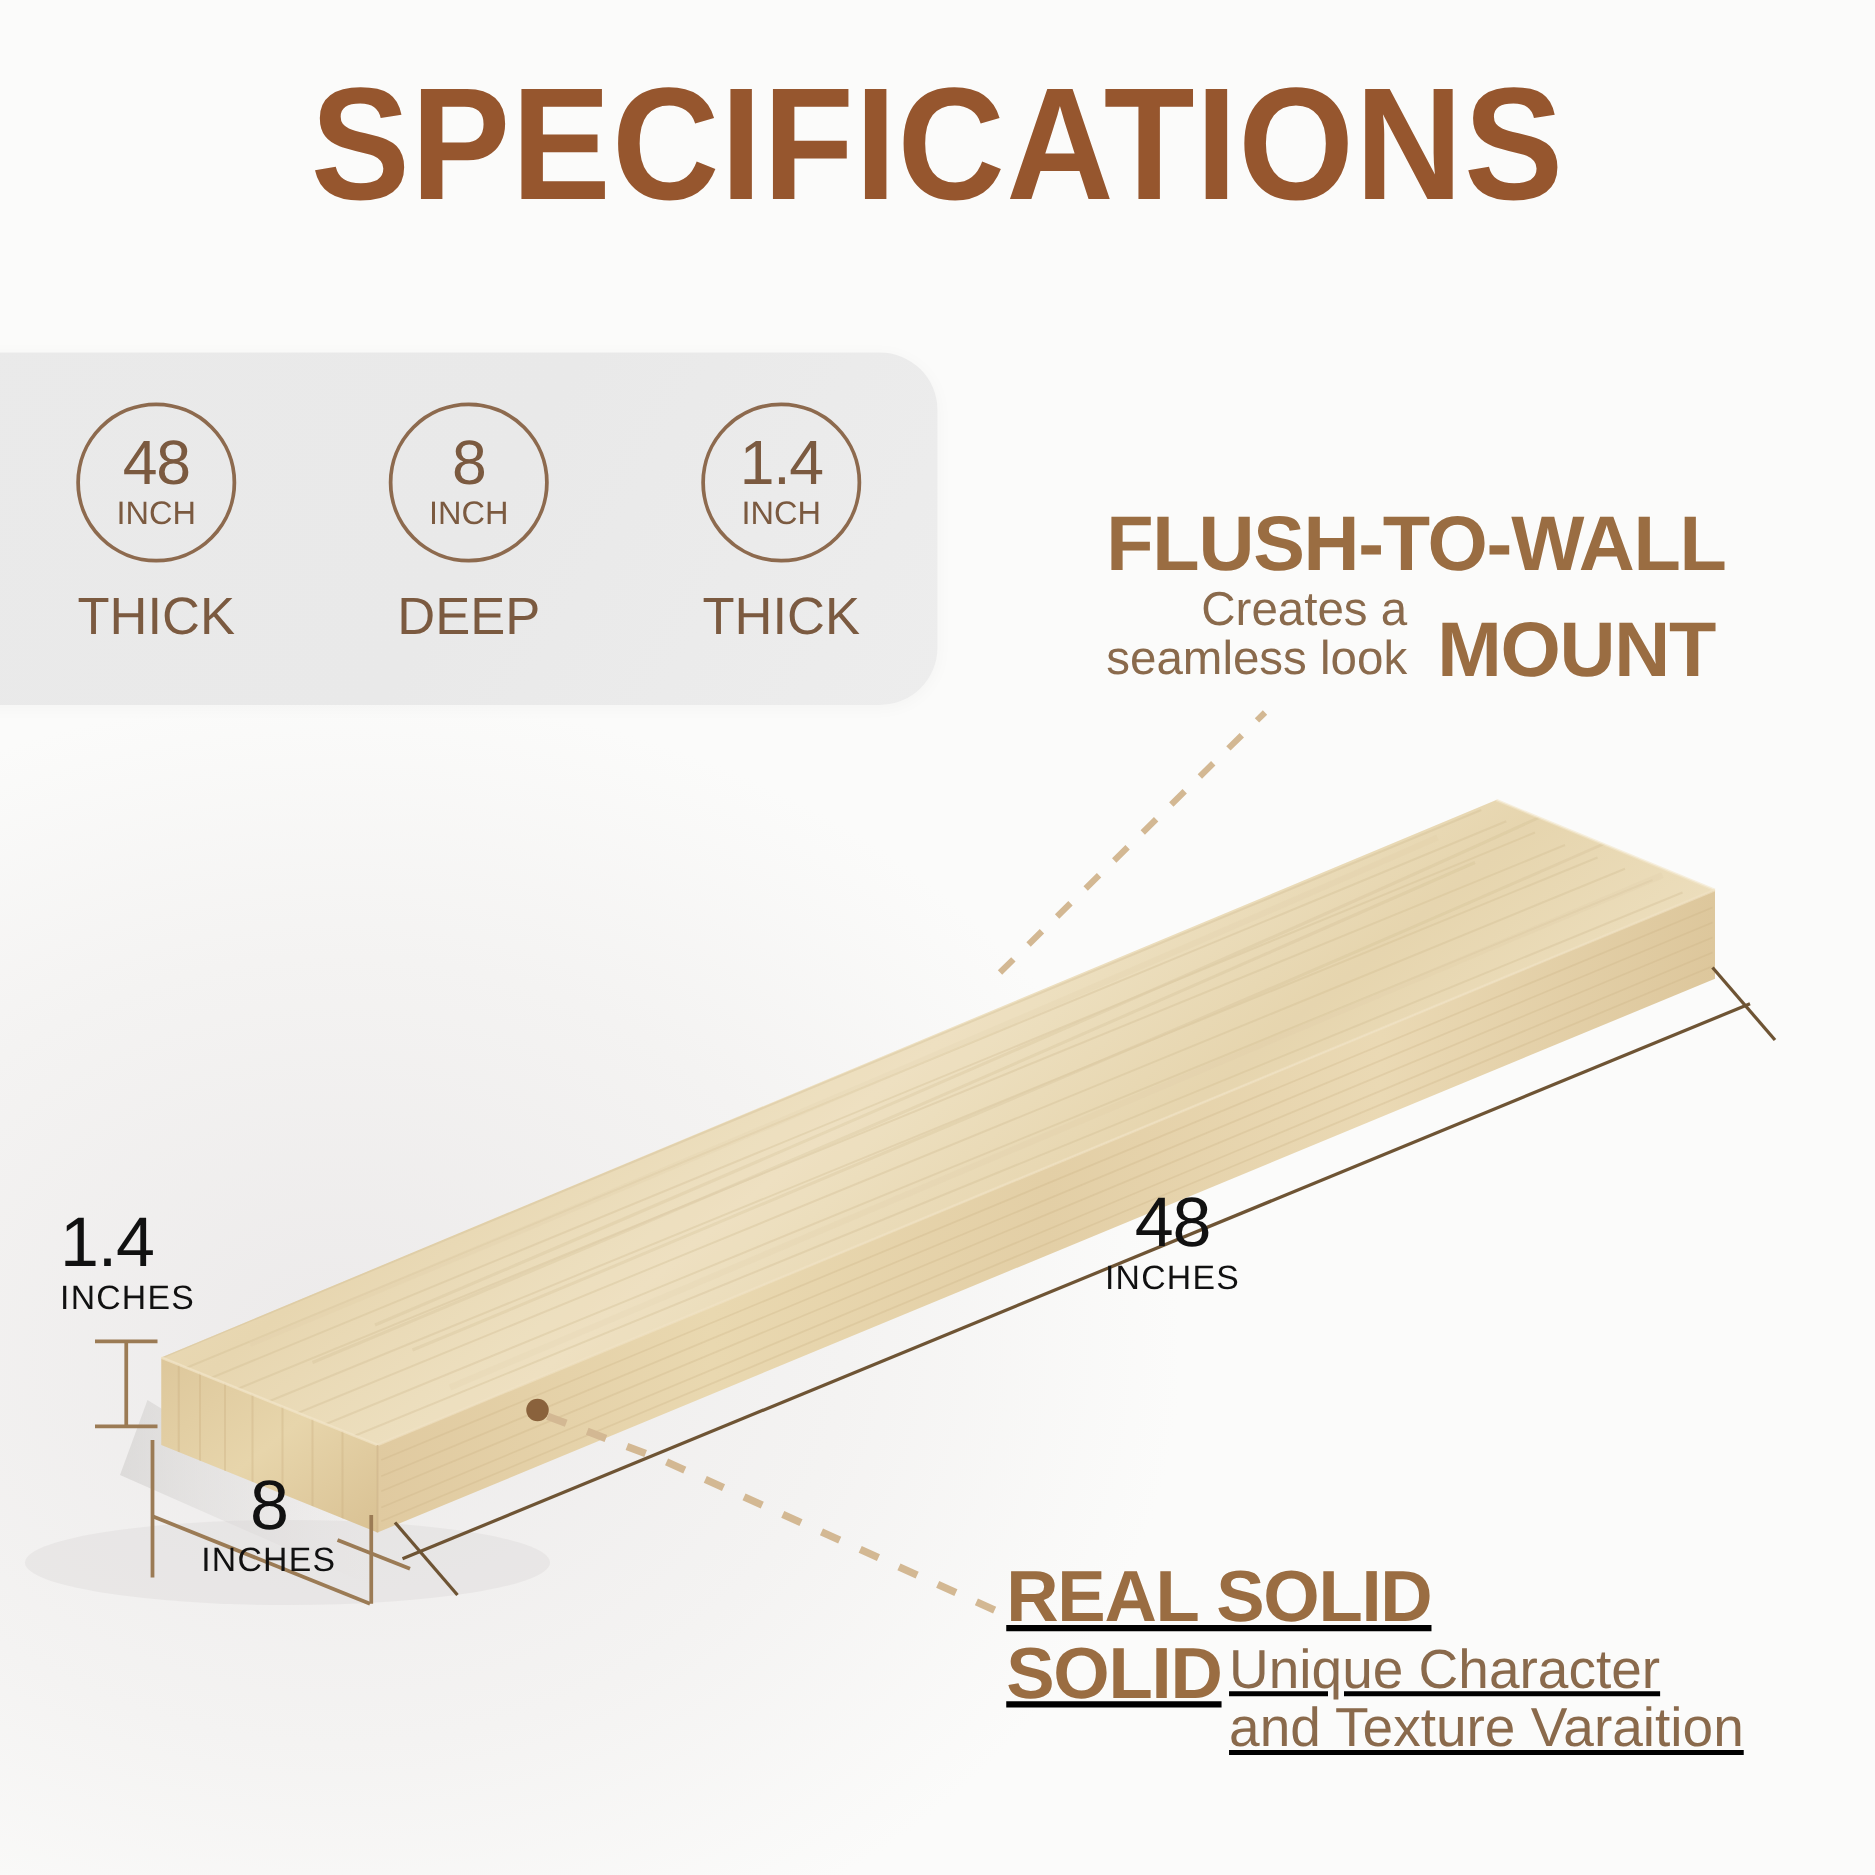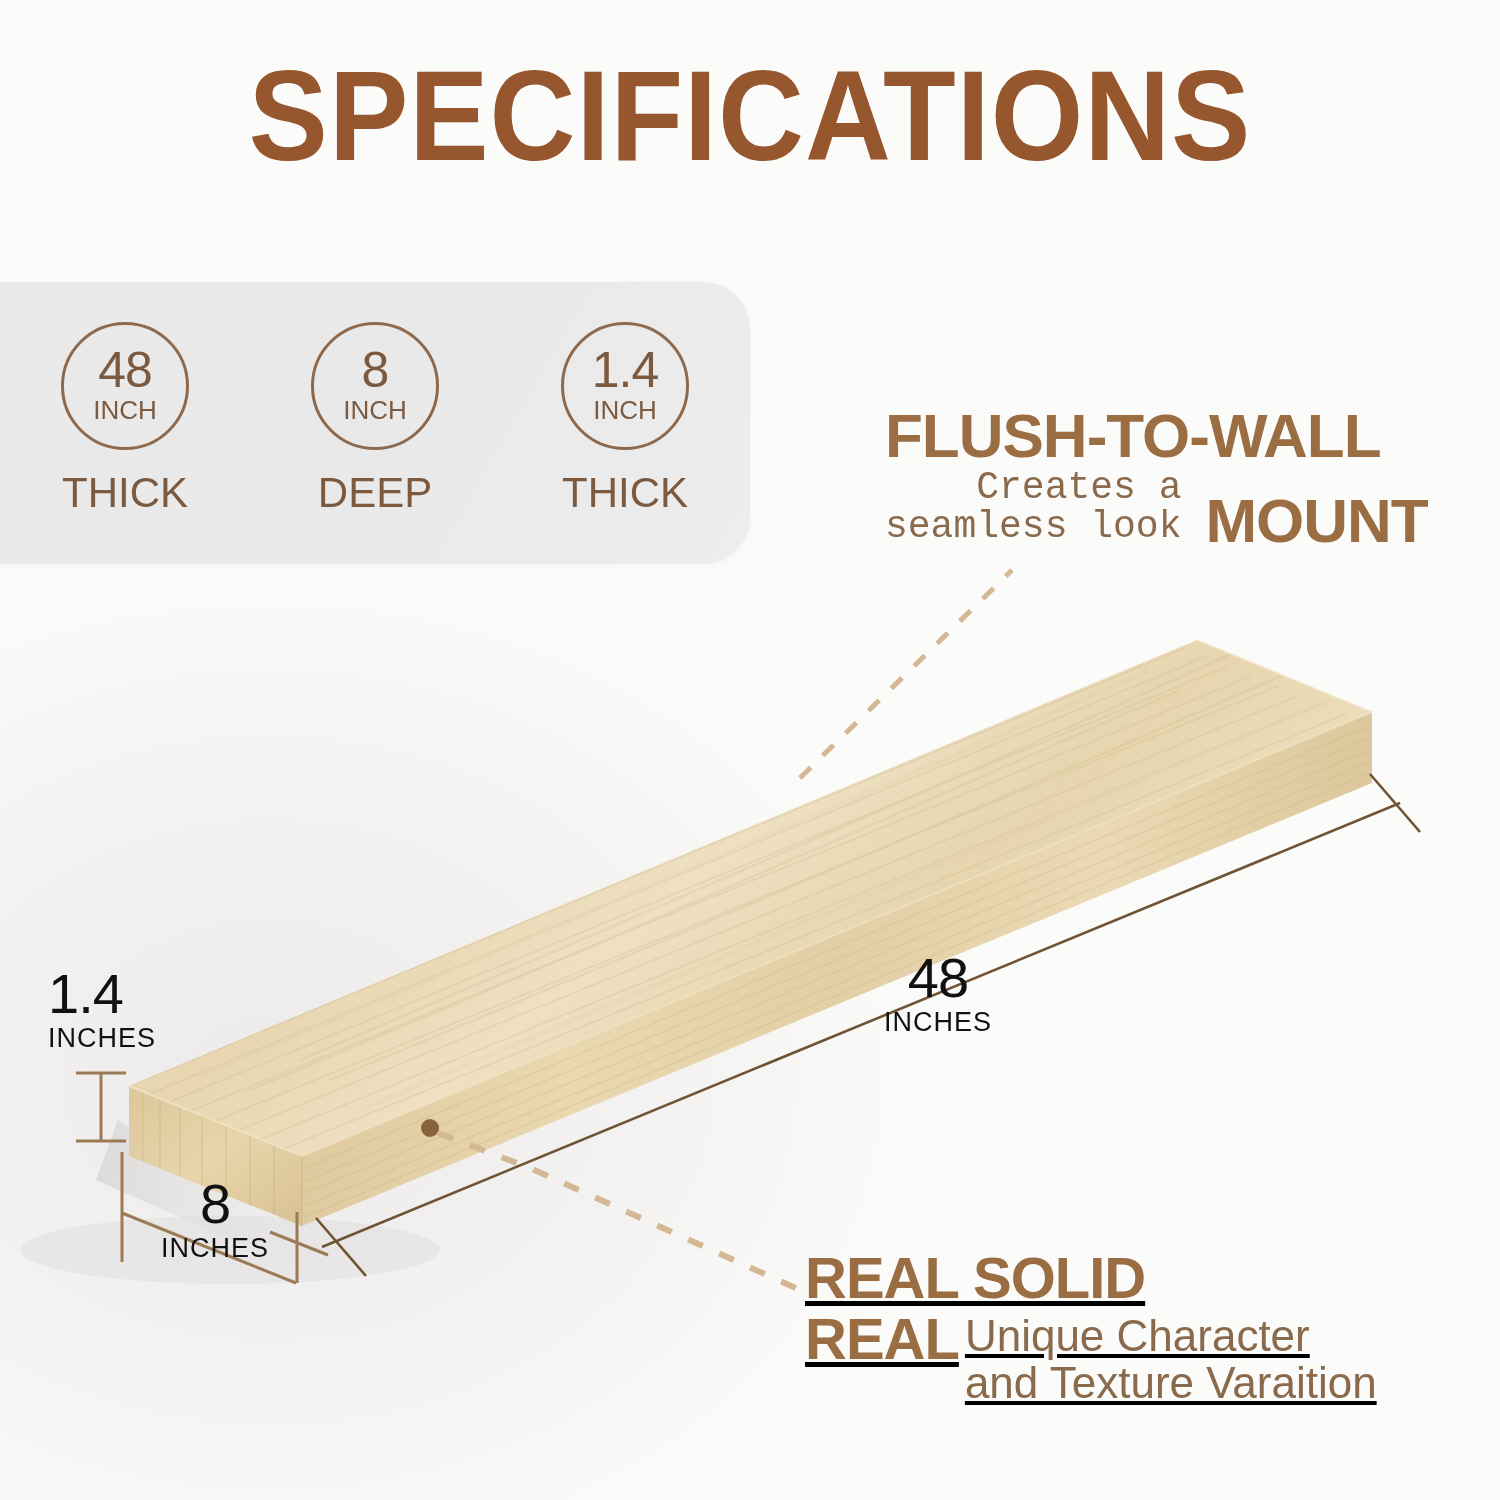--- a/index.html
+++ b/index.html
@@ -121,21 +121,20 @@
     margin-top: 2px;
   }
   #callout-mount .sub {
     font-size: 38px;
     line-height: 1.02;
     font-weight: 400;
     color: #8a6a4c;
     text-align: right;
     padding-bottom: 5px;
     white-space: nowrap;
-    font-family: Liberation Mono, monospace;
   }
   #callout-mount .big {
     font-size: 62px;
     line-height: 1.0;
     font-weight: 700;
     color: #9a6d42;
     letter-spacing: -1px;
     margin-left: 24px;
     white-space: nowrap;
   }
@@ -399,21 +398,21 @@
         <div>Creates a</div>
         <div>seamless look</div>
       </div>
       <div class="big">MOUNT</div>
     </div>
   </div>
 
   <div id="callout-wood">
     <div class="wline1">REAL SOLID</div>
     <div class="wline2">
-      <div class="wbig">REAL</div>
+      <div class="wbig">SOLID</div>
       <div class="wsub">
         <div>Unique Character</div>
         <div>and Texture Varaition</div>
       </div>
     </div>
   </div>
 
 </div>
 
 </body></html>

